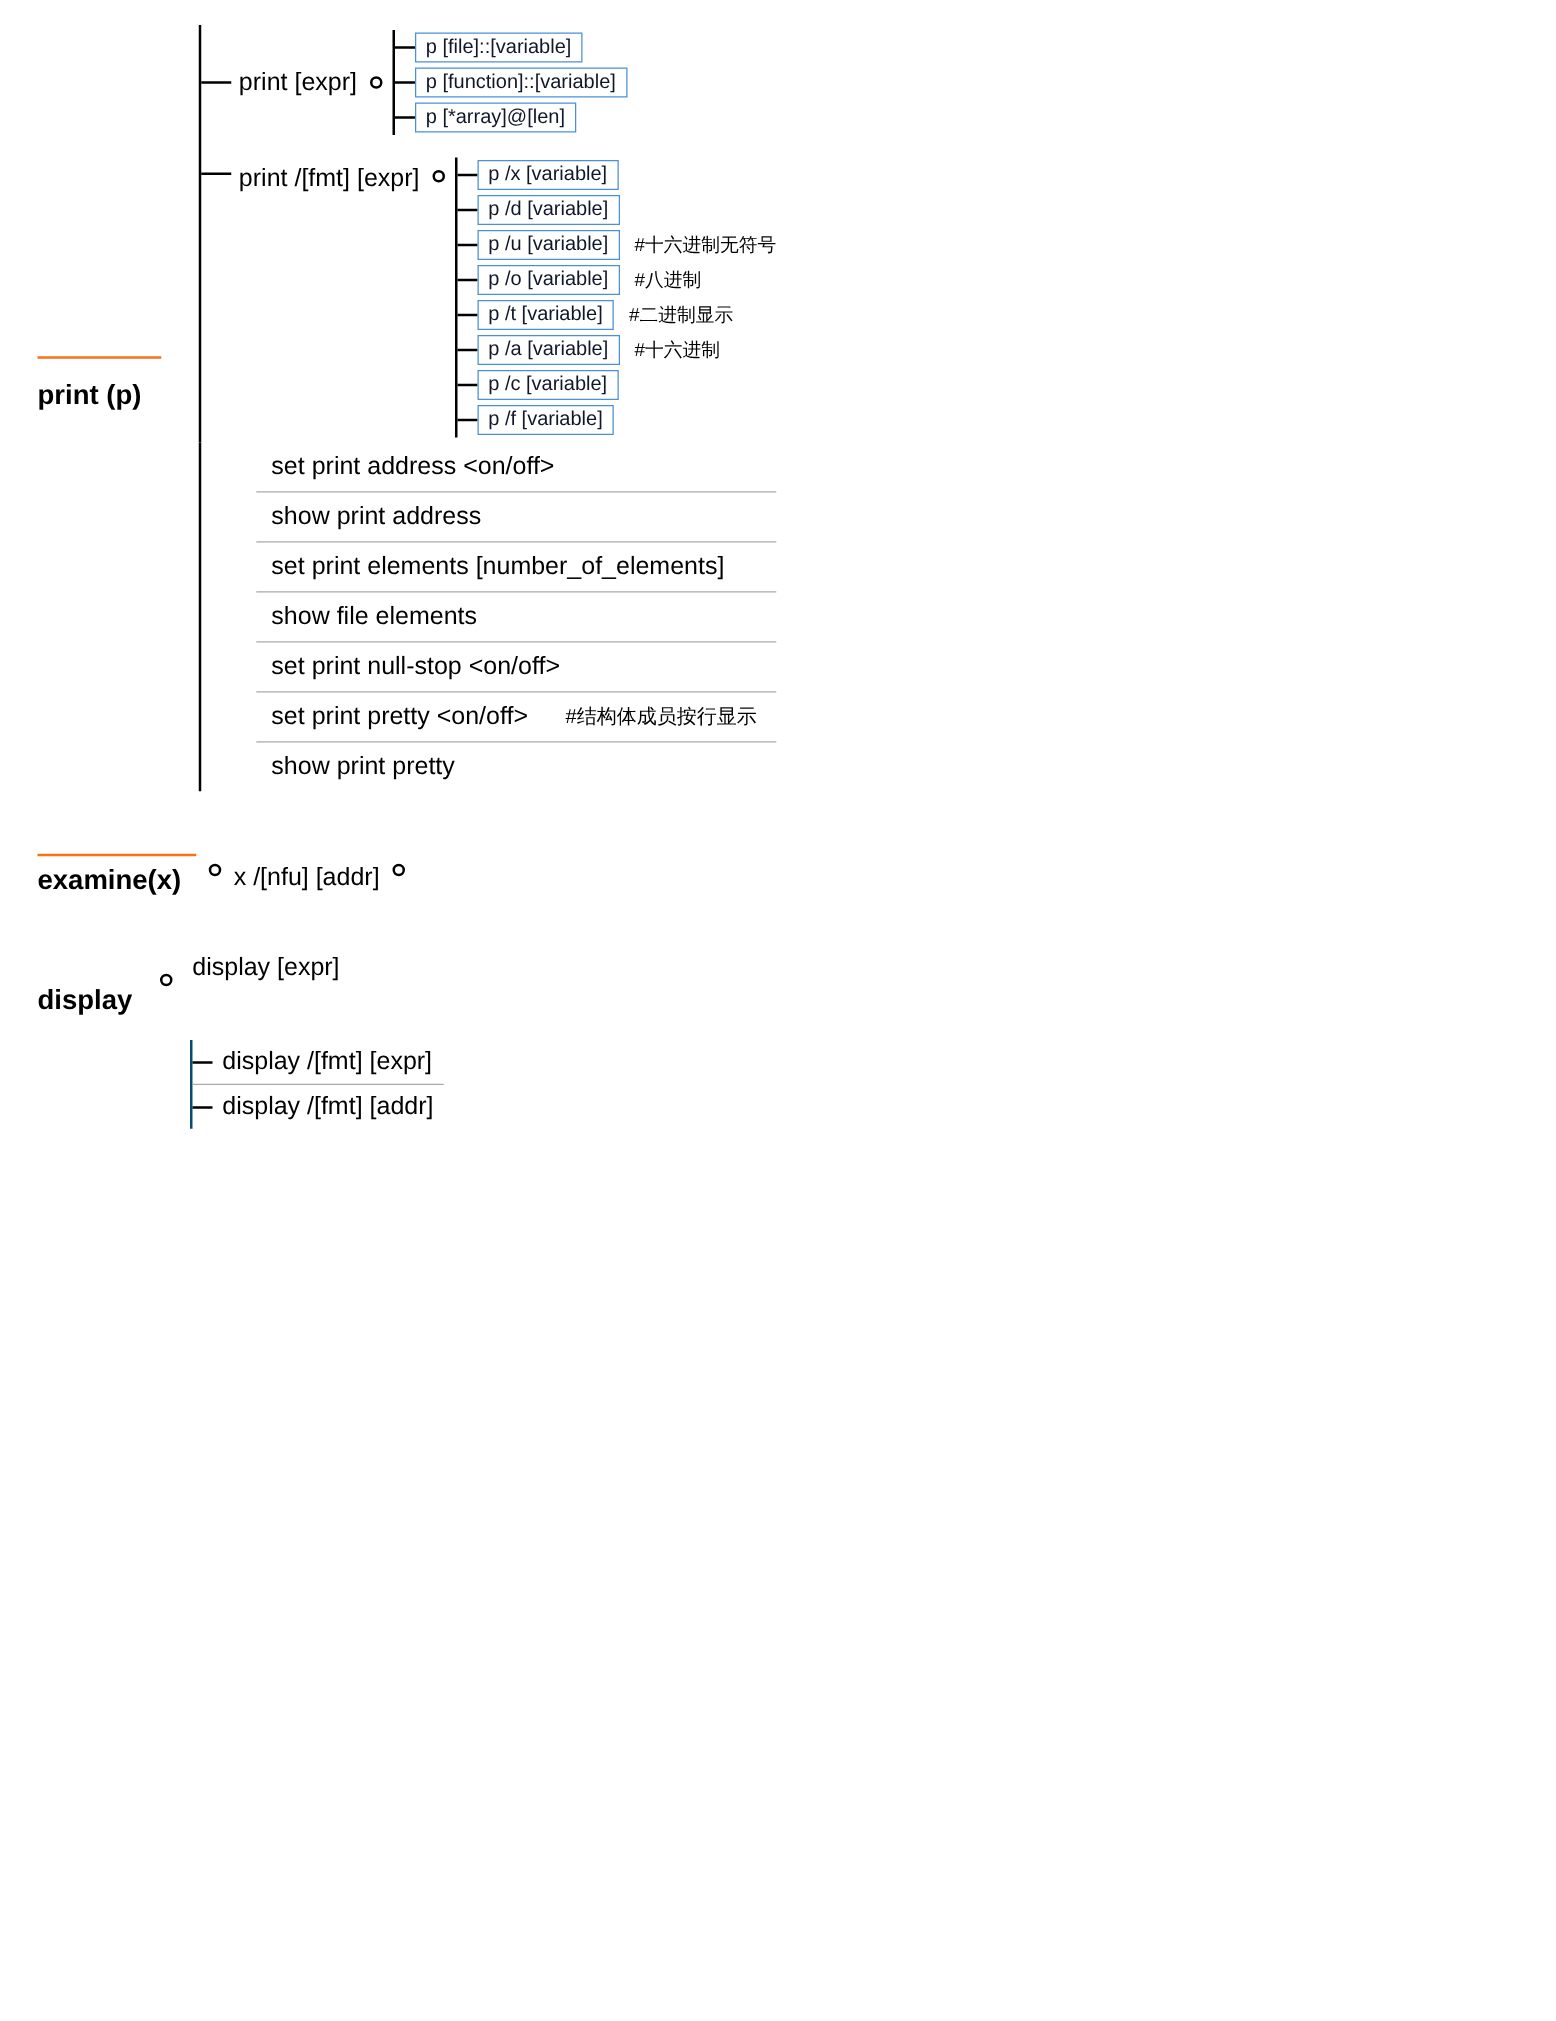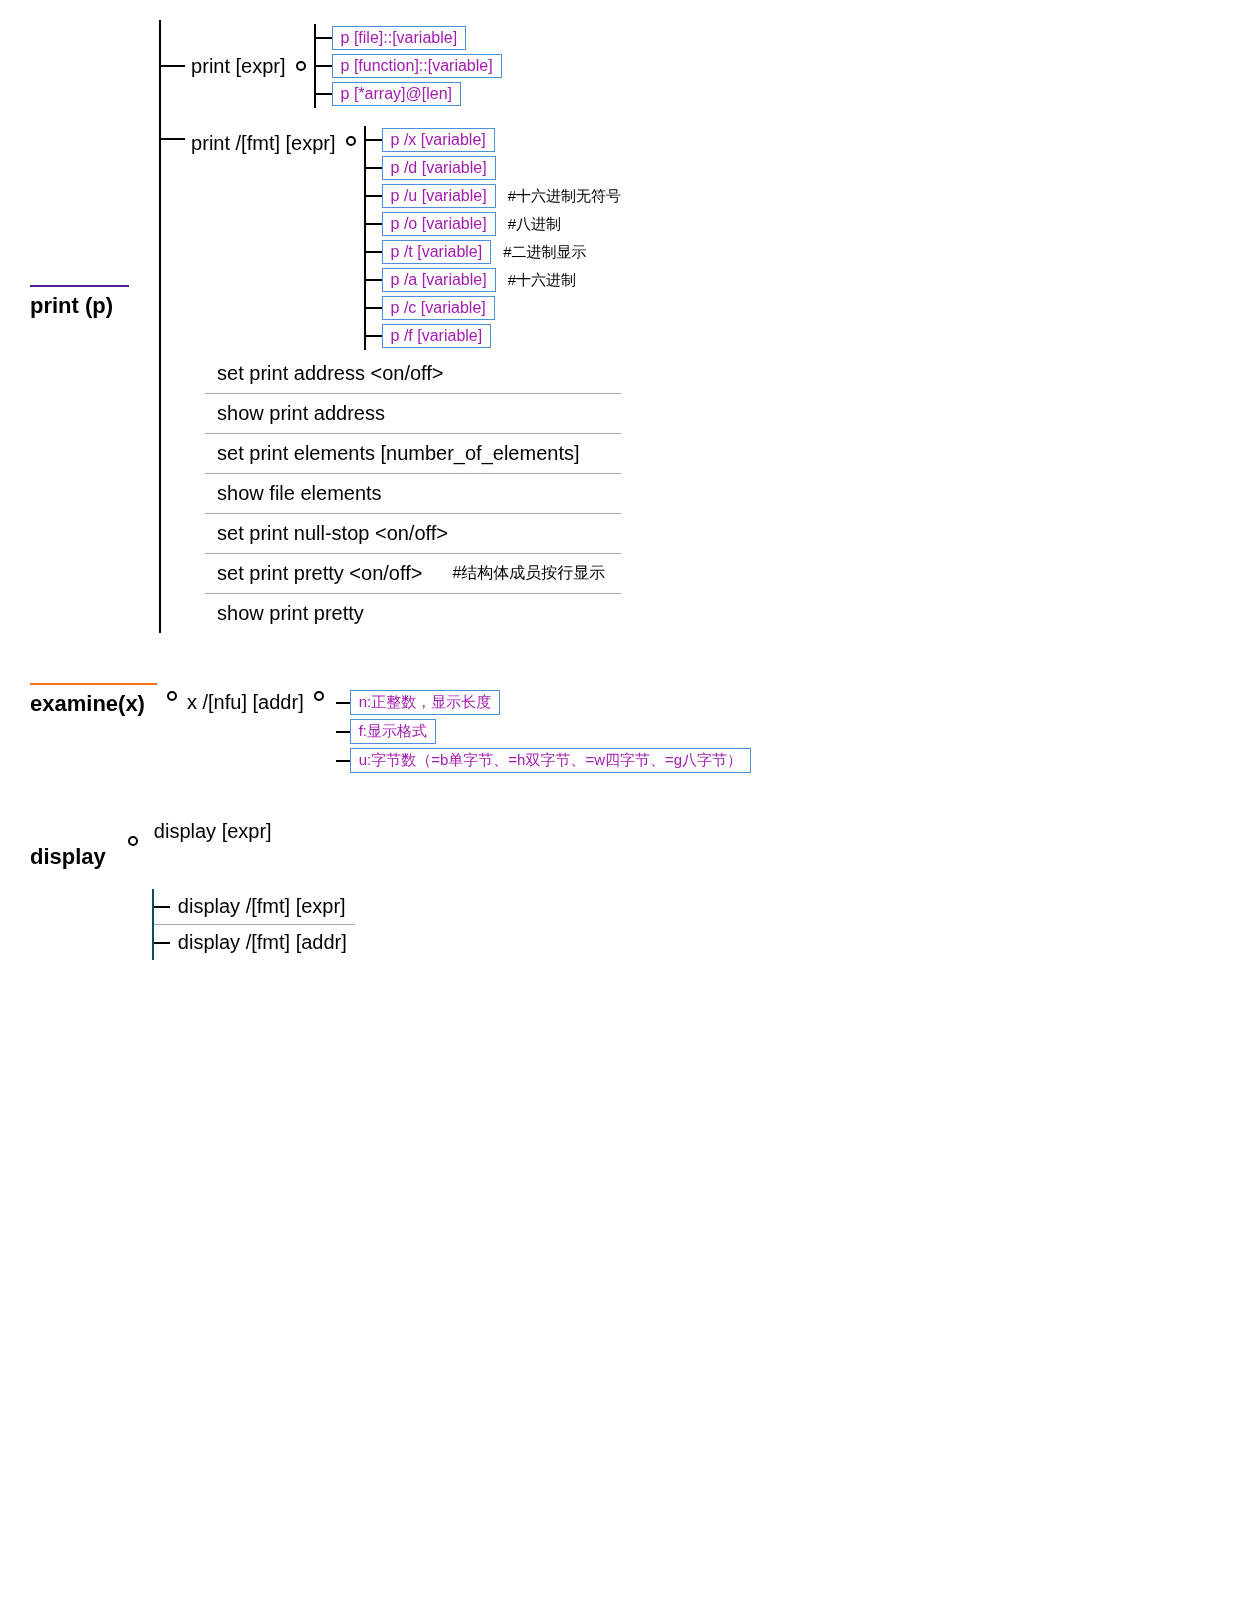--- a/index.html
+++ b/index.html
@@ -20,21 +20,21 @@
 
     .node-text {
       font-size: 20px;
       padding: 2px 6px;
       white-space: nowrap;
     }
 
     
     .blue-box {
       border: 1.5px solid #4a90d9;
-      color: #a21caf;
+      color: #0f172a;
       padding: 2px 8px;
       font-size: 16px;
       white-space: nowrap;
       margin: 1px 0;
     }
 
     
     .circle {
       display: inline-block;
       width: 10px;
@@ -161,22 +161,22 @@
     
     .full-print-area {
       display: flex;
       flex-direction: row;
       align-items: flex-start;
     }
 
     .print-p-label {
       font-weight: bold;
       font-size: 22px;
-      border-top: 2px solid #4c1d95;
-      padding-top: 6px;
+      border-top: 2px solid #f97316;
+      padding-top: 16px;
       padding-right: 16px;
       white-space: nowrap;
       margin-top: 265px;
     }
 
     .print-right-area {
       display: flex;
       flex-direction: column;
     }
 
@@ -356,34 +356,20 @@
     </div>
   </div>
 
   <div class="examine-section" style="margin-left:0;">
     <div class="examine-label">examine(x)</div>
     <div class="examine-middle">
       <span class="circle" style="margin-top:2px;"></span>
       <span class="node-text">x /[nfu] [addr]</span>
       <span class="circle" style="margin-top:2px;"></span>
 
-      <div class="examine-right">
-        <div style="display:flex;align-items:center; margin-bottom:2px;">
-          <span style="display:inline-block;width:14px;height:2px;background:#000;"></span>
-          <span class="blue-box" style="font-size:15px;">n:正整数，显示长度</span>
-        </div>
-        <div style="display:flex;align-items:center; margin-bottom:2px;">
-          <span style="display:inline-block;width:14px;height:2px;background:#000;"></span>
-          <span class="blue-box" style="font-size:15px;">f:显示格式</span>
-        </div>
-        <div style="display:flex;align-items:center;">
-          <span style="display:inline-block;width:14px;height:2px;background:#000;"></span>
-          <span class="blue-box" style="font-size:15px;">u:字节数（=b单字节、=h双字节、=w四字节、=g八字节）</span>
-        </div>
-      </div>
     </div>
   </div>
 
   <div class="display-section">
     <div class="display-label">display</div>
     <div style="display:flex;align-items:flex-start; margin-left:6px; margin-top:8px;">
       <span class="circle" style="margin-top:14px;"></span>
 
     </div>
     <div style="display:flex; flex-direction:column; margin-left:4px;gap:40px;">

